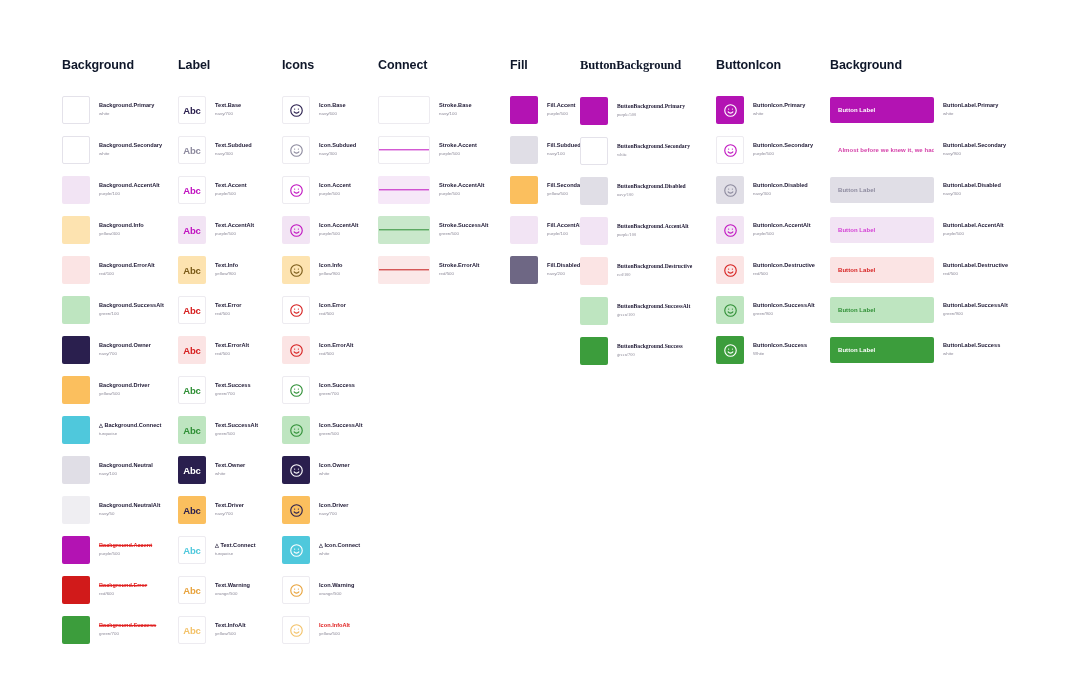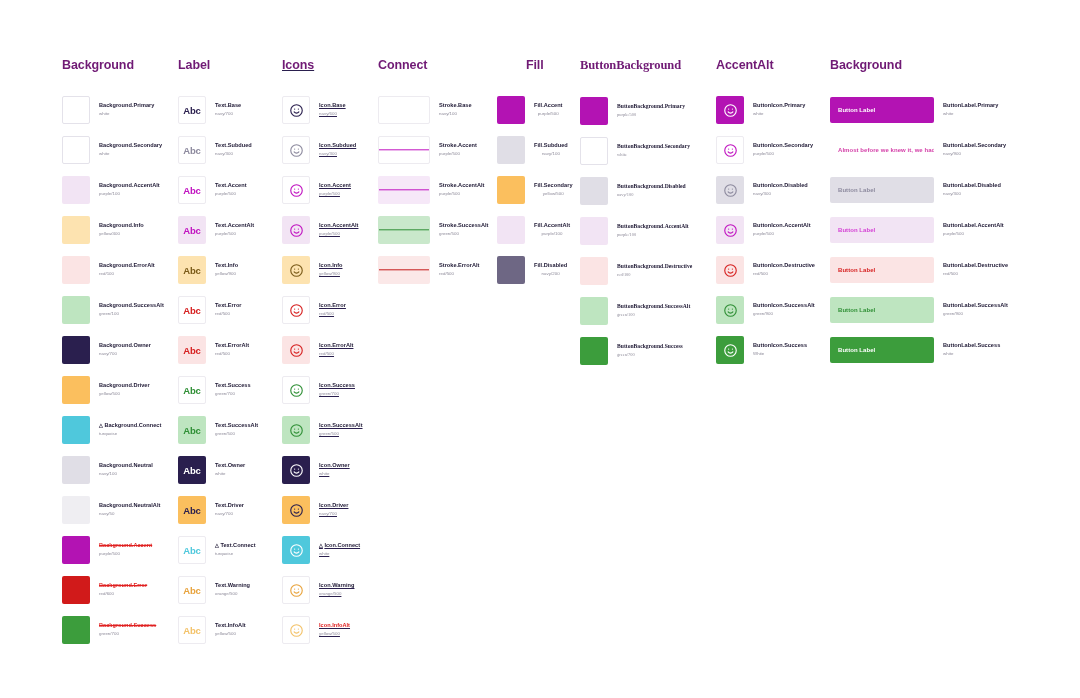--- a/index.html
+++ b/index.html
@@ -9,21 +9,21 @@
     background:#ffffff;
     font-family:"Liberation Sans", sans-serif;
     color:#2A1F4E;
     overflow:hidden;
   }
   #board { position:relative; width:1080px; height:698px; }
 
   .column { position:absolute; top:58px; }
   .col-title {
     font-size:12.5px; font-weight:700; letter-spacing:-0.1px;
-    color:#701a75; margin:0 0 18px 0; white-space:nowrap;
+    color:#0f172a; margin:0 0 18px 0; white-space:nowrap;
   }
 
   .row { display:flex; align-items:center; height:40px; margin-bottom:0; }
 
   
   .sw {
     width:28px; height:28px; border-radius:2px; flex:0 0 auto;
   }
   .sw-bordered { border:1px solid #E4E2EA; }
 
@@ -70,23 +70,23 @@
   }
   .meta .name.deprecated {
     color:#E02020; text-decoration:line-through;
   }
   .meta .name.flagged { color:#E02020; }
   .warn { font-size:5px; margin-right:1.5px; }
 
   
   #col-background  { left:62px;  }
   #col-text        { left:178px; }
-  #col-icons       { left:282px;text-decoration:underline; }
+  #col-icons       { left:282px; }
   #col-stroke      { left:378px; }
-  #col-fill        { left:497px;text-align:center; }
+  #col-fill        { left:510px; }
   #col-btnbg       { left:580px;font-family:Liberation Serif, serif; }
   #col-btnicon     { left:716px; }
   #col-btnlabel    { left:830px; }
 </style>
 </head>
 <body>
 
 <div id="board">
     <div class="column" id="col-background">
       <h2 class="col-title">Background</h2>
@@ -621,21 +621,21 @@
       </div>
       <div class="row">
         <div class="sw" style="background:#3C9D3C"></div>
         <div class="meta">
           <div class="name">ButtonBackground.Success</div>
           <div class="token">green/700</div>
         </div>
       </div>
     </div>
     <div class="column" id="col-btnicon">
-      <h2 class="col-title">AccentAlt</h2>
+      <h2 class="col-title">ButtonIcon</h2>
       <div class="row">
         <div class="sw-icon noborder" style="background:#B313B3">
           <svg viewBox="0 0 24 24" fill="none" stroke="#FFFFFF" stroke-width="1.8" stroke-linecap="round" stroke-linejoin="round">
             <circle cx="12" cy="12" r="9.2"></circle>
             <path d="M8.2 14.3c.9 1.2 2.2 1.9 3.8 1.9s2.9-.7 3.8-1.9"></path>
             <circle cx="9" cy="9.6" r="1" fill="#FFFFFF" stroke="none"></circle>
             <circle cx="15" cy="9.6" r="1" fill="#FFFFFF" stroke="none"></circle>
           </svg>
         </div>
         <div class="meta">

